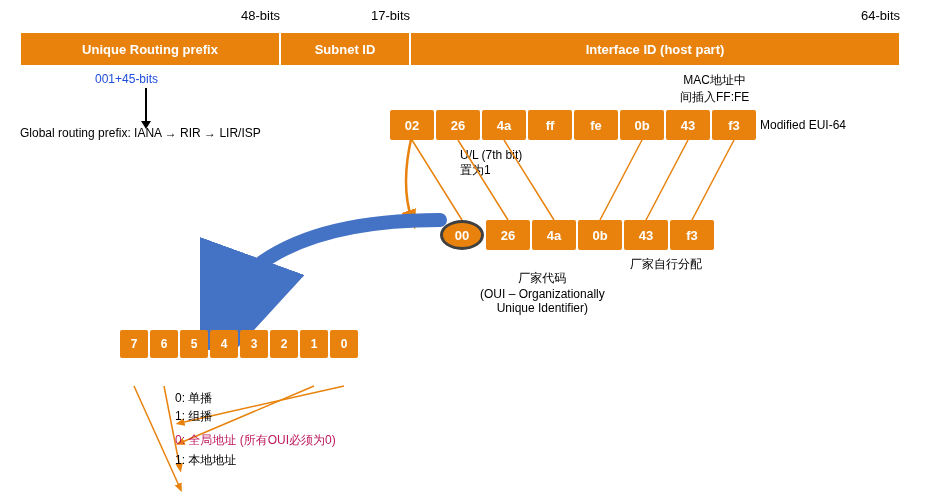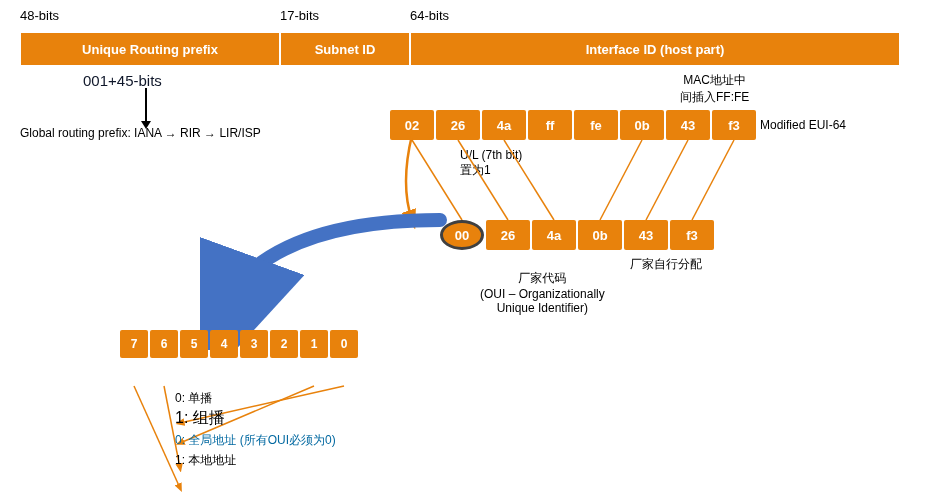--- a/index.html
+++ b/index.html
@@ -20,21 +20,21 @@
 
     
     .bit-labels {
       position: absolute;
       top: 8px;
       left: 20px;
       display: flex;
       width: 880px;
     }
     .bit-label {
-      text-align: left;
+      text-align: right;
       font-size: 13px;
       color: #000;
     }
     .bit-label-48 { width: 260px; }
     .bit-label-16 { width: 130px; }
     .bit-label-64 { width: 490px; }
 
     
     .header-bar {
       position: absolute;
@@ -55,23 +55,23 @@
       border: 1px solid #fff;
     }
     .header-global { width: 260px; }
     .header-subnet { width: 130px; }
     .header-interface { width: 490px; }
 
     
     .label-001 {
       position: absolute;
       top: 72px;
-      left: 83px;
-      font-size: 15px;
-      color: #0f172a;
+      left: 95px;
+      font-size: 12px;
+      color: #1d4ed8;
     }
 
     
     .arrow-down-001 {
       position: absolute;
       top: 88px;
       left: 145px;
       width: 2px;
       height: 35px;
       background: #000;
@@ -236,29 +236,29 @@
       position: absolute;
       top: 390px;
       left: 175px;
       font-size: 12px;
       color: #000;
     }
     .text-1-group {
       position: absolute;
       top: 408px;
       left: 175px;
-      font-size: 16px;
+      font-size: 12px;
       color: #000;
     }
     .text-0-global {
       position: absolute;
       top: 432px;
       left: 175px;
       font-size: 12px;
-      color: #0369a1;
+      color: #be185d;
     }
     .text-1-local {
       position: absolute;
       top: 452px;
       left: 175px;
       font-size: 12px;
       color: #000;
     }
 
     

